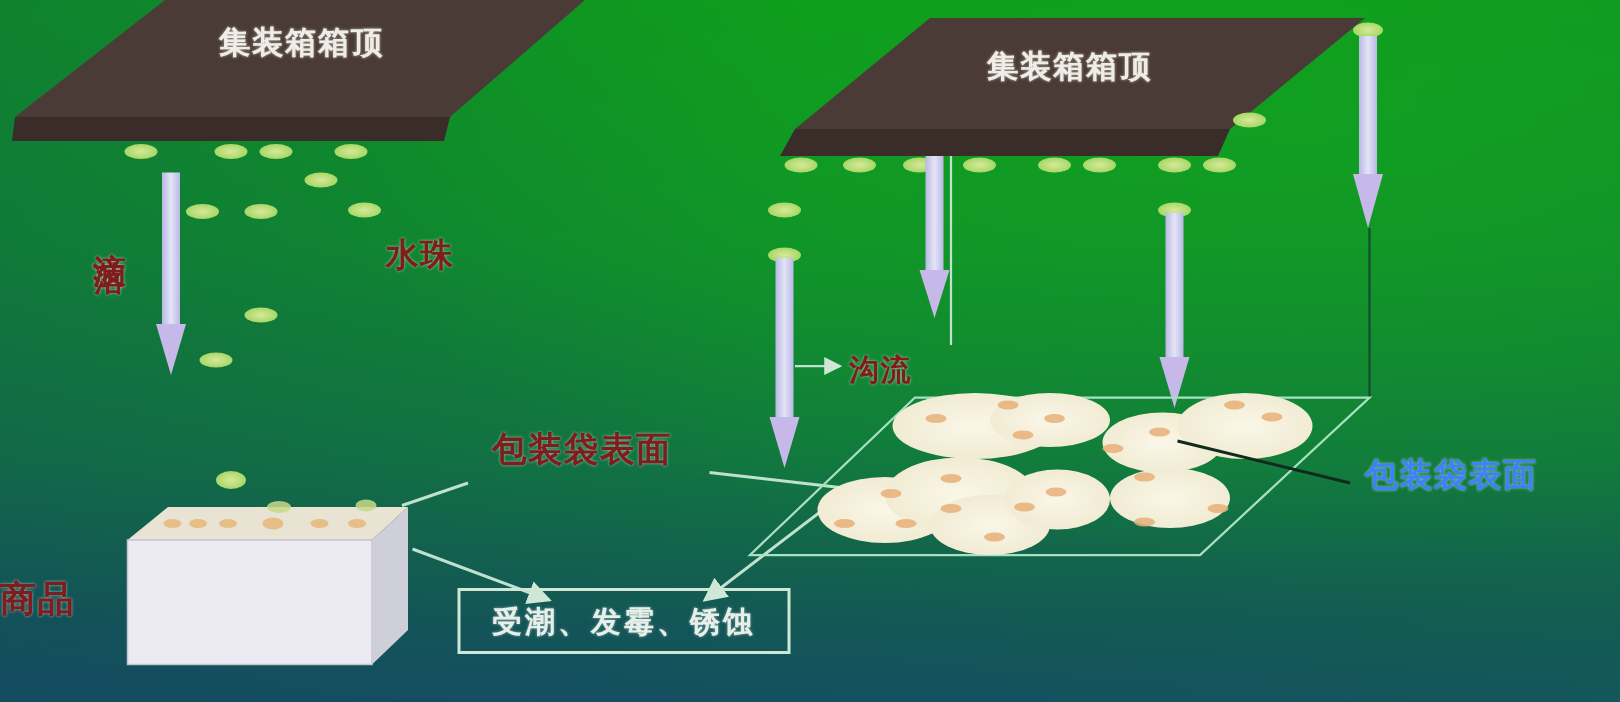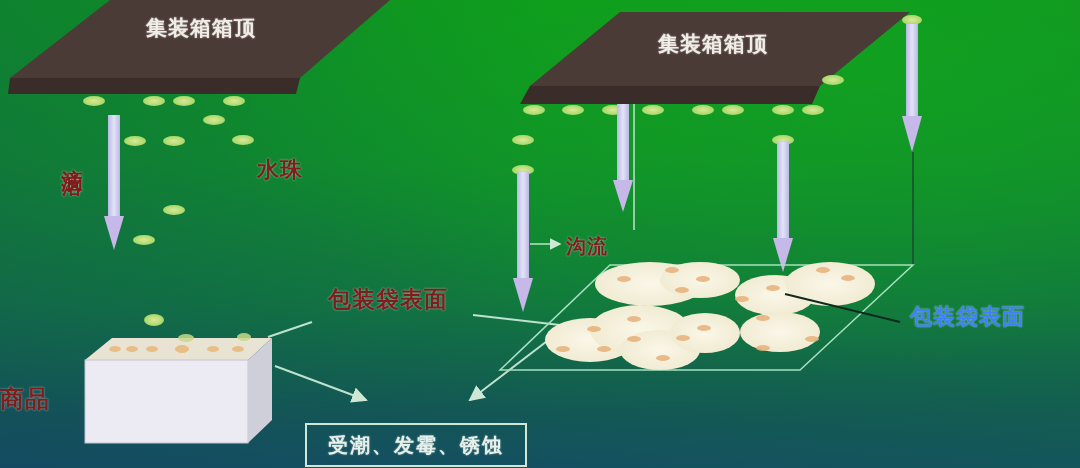--- a/index.html
+++ b/index.html
@@ -16,21 +16,21 @@
   }
   svg.diagram { position: absolute; left: 0; top: 0; }
   .label {
     position: absolute; color: #7f1d1d; font-weight: bold;
     text-shadow: 0 0 2px rgba(255,255,255,0.6);
     white-space: nowrap; letter-spacing: 1px;
   }
   .roof-label { color: #f0ece6; font-size: 21px; }
   .vertical { writing-mode: vertical-rl; letter-spacing: 6px; }
   .result-box {
-    position: absolute; left: 305px; top: 423px; width: 222px; height: 44px;
+    position: absolute; left: 305px; top: 392px; width: 222px; height: 44px;
     border: 2px solid #cfe8d6; box-sizing: border-box;
     display: flex; align-items: center; justify-content: center;
     color: #e6efe9; font-size: 20px; font-weight: bold; letter-spacing: 2px;
     text-shadow: 0 0 2px rgba(255,255,255,0.5);
   }
 </style>
 </head>
 <body>
 
 <div class="bg-glow"></div>

